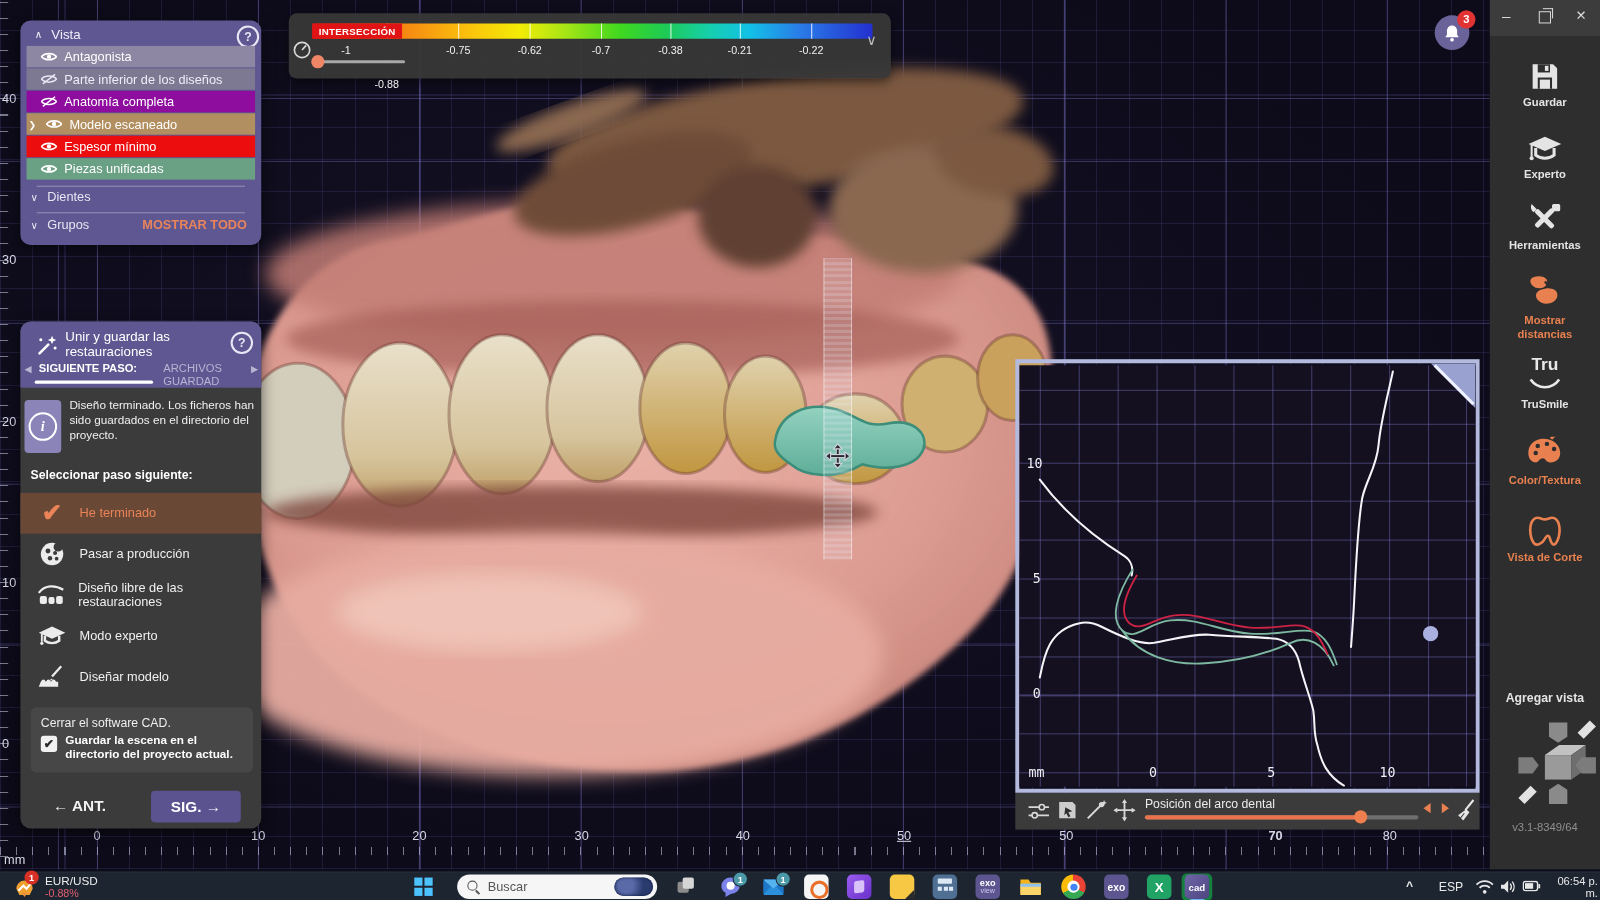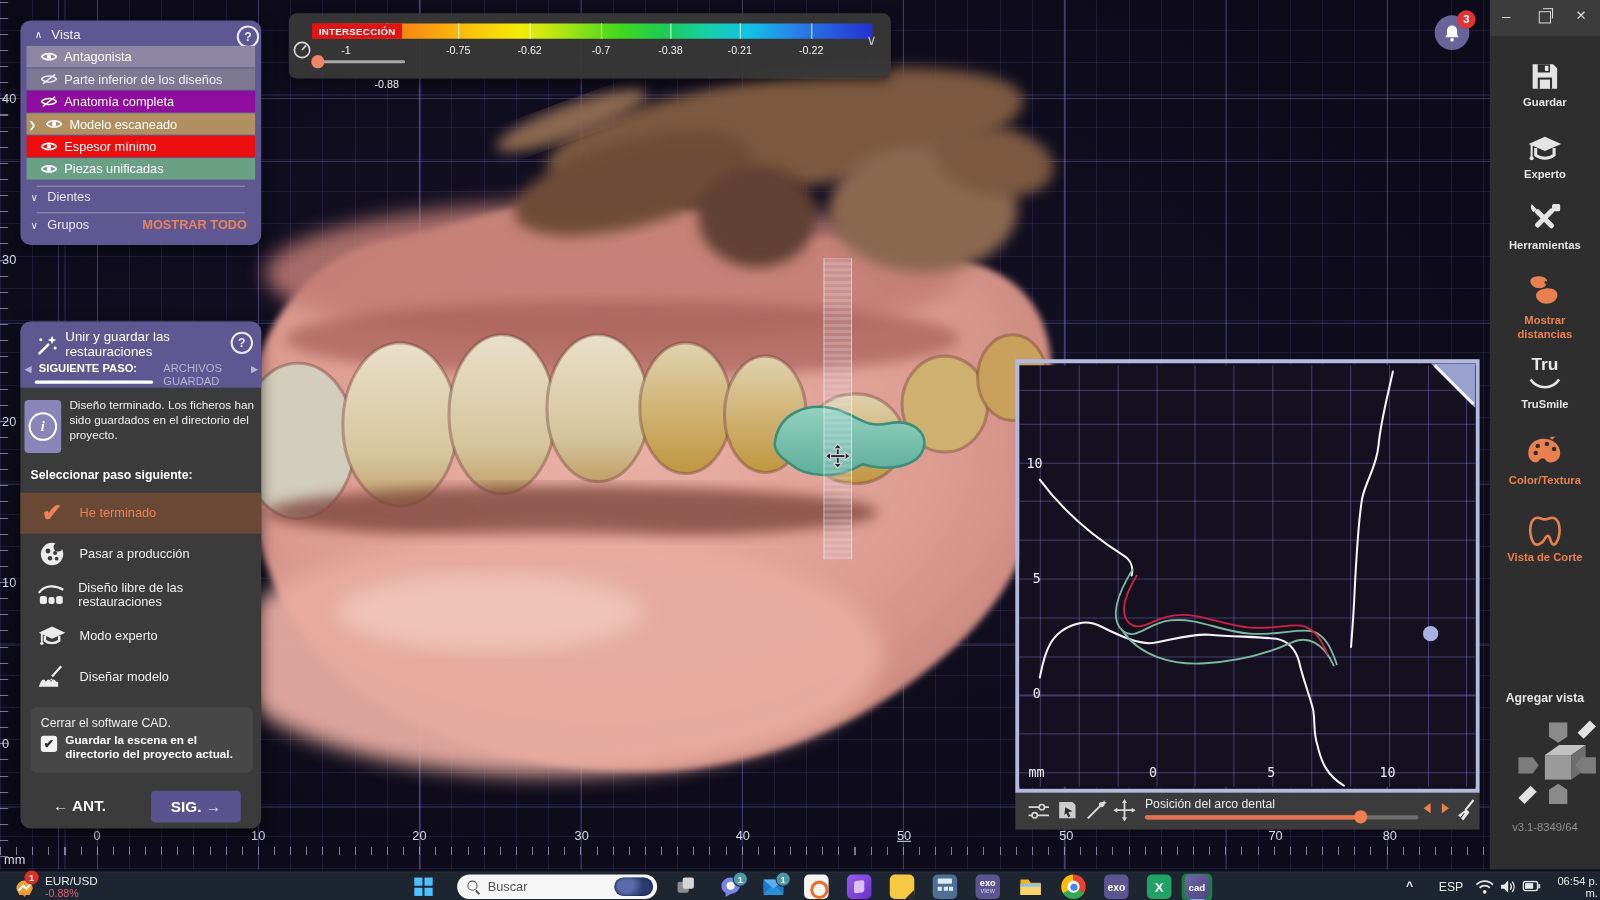--- a/index.html
+++ b/index.html
@@ -146,21 +146,21 @@
 
     <div class="tickstrip-x"></div>
     <div class="tickstrip-y"></div>
     <span class="ruler-num" style="left:83px;top:812px;width:24px;text-align:center;">0</span>
     <span class="ruler-num" style="left:241px;top:812px;width:24px;text-align:center;">10</span>
     <span class="ruler-num" style="left:399px;top:812px;width:24px;text-align:center;">20</span>
     <span class="ruler-num" style="left:558px;top:812px;width:24px;text-align:center;">30</span>
     <span class="ruler-num" style="left:716px;top:812px;width:24px;text-align:center;">40</span>
     <span class="ruler-num" style="left:874px;top:812px;width:24px;text-align:center;text-decoration:underline;">50</span>
     <span class="ruler-num" style="left:1033px;top:812px;width:24px;text-align:center;">50</span>
-    <span class="ruler-num" style="left:1238px;top:812px;width:24px;text-align:center;">70</span>
+    <span class="ruler-num" style="left:1238px;top:812px;width:24px;text-align:center;font-weight:bold;">70</span>
     <span class="ruler-num" style="left:1350px;top:812px;width:24px;text-align:center;">80</span>
     <span class="ruler-num" style="left:0;top:90px;width:24px;text-align:left;padding-left:2px;">40</span>
     <span class="ruler-num" style="left:0;top:248px;width:24px;padding-left:2px;">30</span>
     <span class="ruler-num" style="left:0;top:406px;width:24px;padding-left:2px;">20</span>
     <span class="ruler-num" style="left:0;top:564px;width:24px;padding-left:2px;">10</span>
     <span class="ruler-num" style="left:0;top:722px;width:24px;padding-left:2px;">0</span>
     <span class="ruler-num" style="left:4px;top:836px;">mm</span>
   </div>
 
   <div id="colorbar-panel" class="abs">

